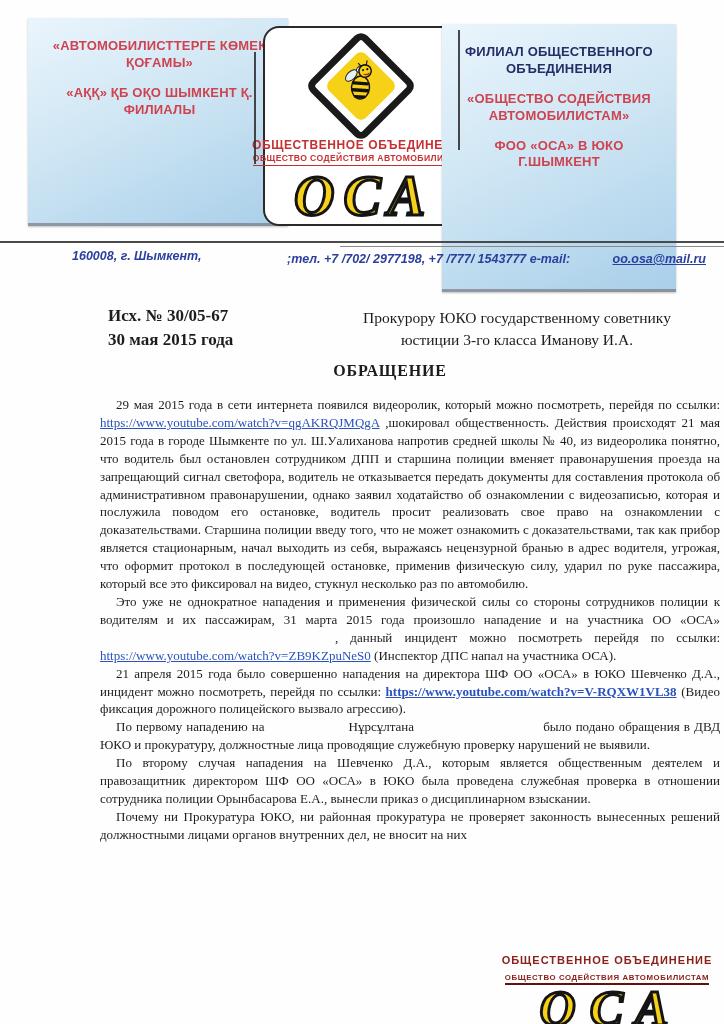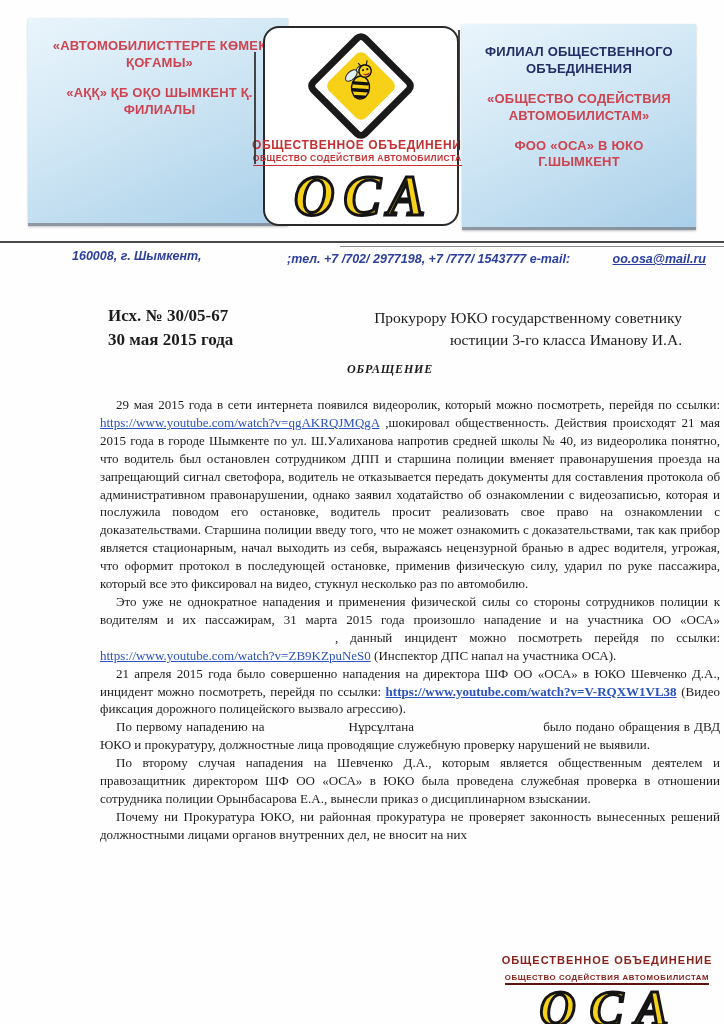--- a/index.html
+++ b/index.html
@@ -17,21 +17,21 @@
   
   .lh-box{
     position:absolute; box-sizing:border-box;
     background:linear-gradient(155deg, var(--box-top) 0%, #cfe6f4 45%, var(--box-bottom) 100%);
     border-bottom:3px solid rgba(70,75,90,.55);
     box-shadow:0 1px 2px rgba(0,0,0,.25);
     font-family:"Liberation Sans", sans-serif; font-weight:bold;
     text-align:center; padding:20px 10px;
   }
   .box-left{left:28px; top:18px; width:260px; height:208px;padding-left:13px;}
-  .box-right{left:462px; top:24px; width:234px; height:206px; }
+  .box-right{left:442px; top:24px; width:234px; height:268px; }
   .hline{line-height:1.3; margin-bottom:13px; font-size:13px; letter-spacing:.2px;}
   .hline.red{color:var(--accent-red);}
   .hline.navy{color:var(--navy);}
   .box-left .hline:nth-child(2){margin-bottom:16px;}
   
   .center-logo{
     position:absolute; left:263px; top:26px; width:196px; height:200px;
     box-sizing:border-box; background:#fff; border:2px solid #2a2a2a; border-radius:16px;
     display:flex; flex-direction:column; align-items:center; padding-top:8px;
   }
@@ -70,24 +70,24 @@
     color:var(--contact-blue); font-weight:600;
   }
   .contacts{
     position:absolute; right:18px; top:252px;
     font-family:"Liberation Sans", sans-serif; font-style:italic; font-size:12.5px;
     color:var(--contact-blue); font-weight:600;
   }
   .contacts a{color:var(--contact-blue); text-decoration:underline;margin-left:39px;}
   
   .ref-block{position:absolute; left:108px; top:304px; font-weight:bold; font-size:17px; line-height:1.42;}
-  .addressee{position:absolute; left:352px; top:307px; width:330px; text-align:right;
+  .addressee{position:absolute; left:352px; top:307px; width:330px; text-align:center;
     font-size:15.5px; line-height:1.45;}
   .title{position:absolute; left:60px; top:362px; width:660px; text-align:center;
-    font-weight:bold; font-size:12px; letter-spacing:.8px;font-style:italic;}
+    font-weight:bold; font-size:16px; letter-spacing:.8px;}
   
   .body-text{position:absolute; left:60px; top:396px; width:620px;
     font-size:13px; line-height:17.9px; text-align:justify;margin-left:40px;}
   .para{margin:0; text-indent:16px;}
   .para a{color:var(--link-blue); text-decoration:underline; word-break:keep-all;}
   .para a.boldlink{font-weight:bold;}
   .gap{display:inline-block; height:1em; vertical-align:baseline;}
   
   .footer-logo{position:absolute; right:-2px; bottom:-8px; width:238px; text-align:center;}
   .f-type{font-family:"Liberation Sans", sans-serif; font-weight:bold; font-size:11px;

